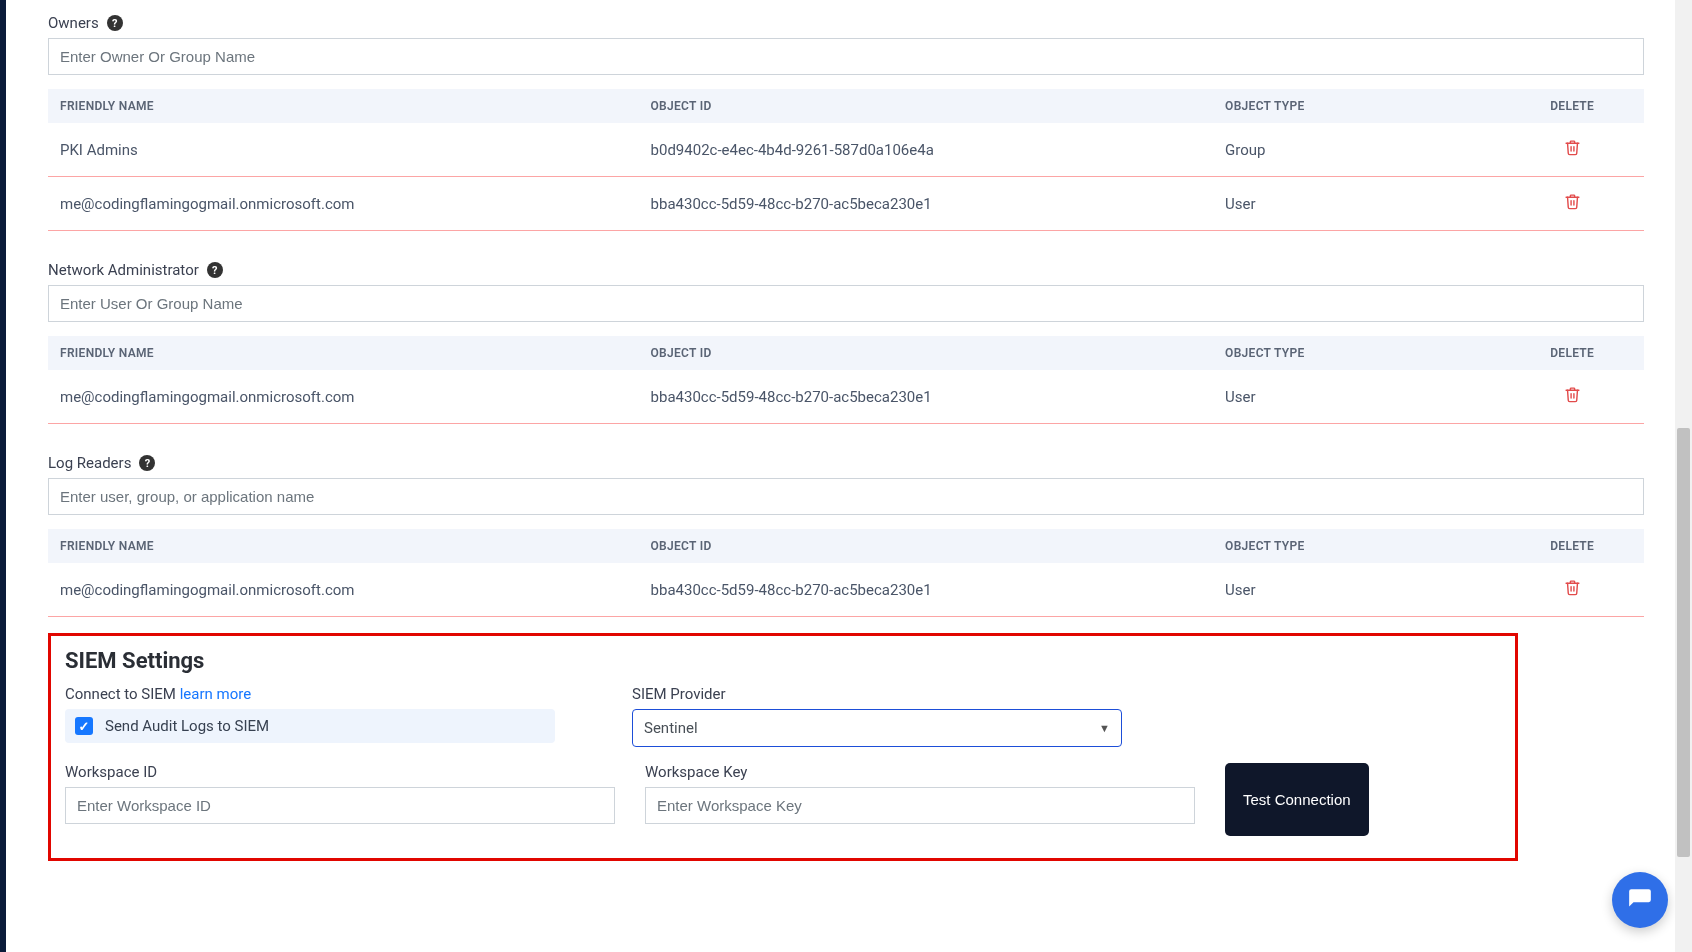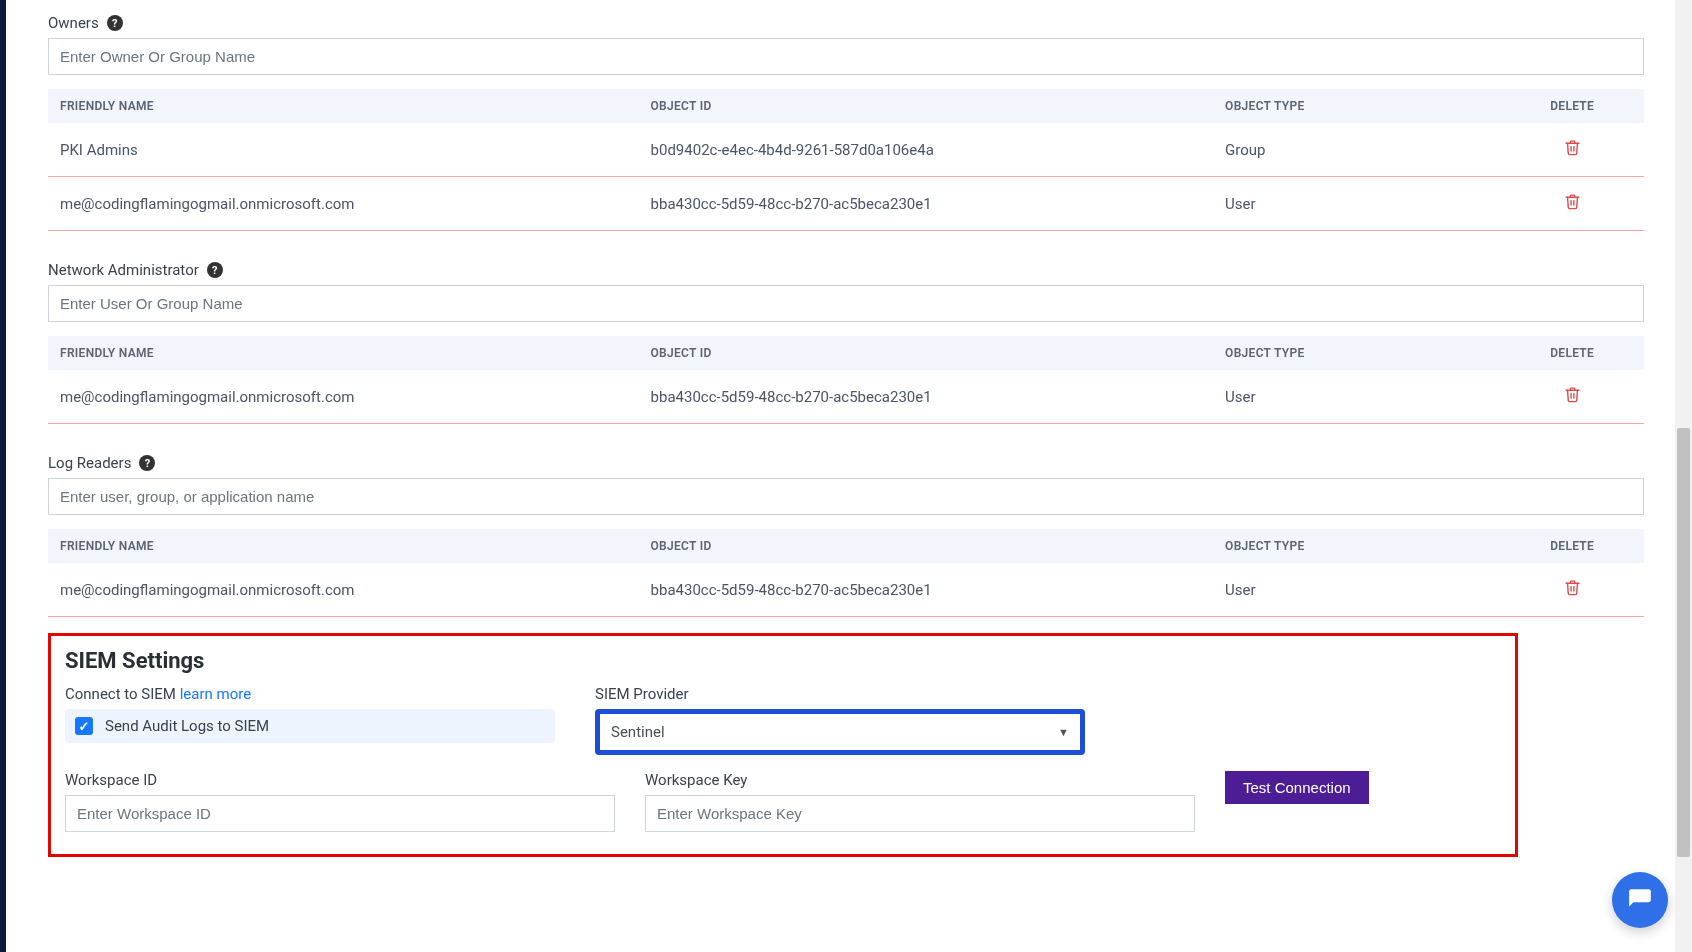--- a/index.html
+++ b/index.html
@@ -94,21 +94,21 @@
       font-weight: 700;
       color: #2a2e35;
       margin-bottom: 12px;
     }
     .siem-row {
       display: flex;
       gap: 30px;
       align-items: flex-start;
     }
     .connect-col { width: 500px; }
-    .provider-col { width: 500px; }
+    .provider-col { width: 500px; margin-left: 37px; }
     .sub-label {
       font-size: 15px;
       color: #3b4151;
       margin-bottom: 6px;
     }
     .learn-more {
       color: #1677ff;
       text-decoration: none;
       cursor: pointer;
     }
@@ -136,21 +136,21 @@
       content: "✓";
       color: #fff;
       font-size: 13px;
       font-weight: bold;
     }
     .select-wrap {
       position: relative;
     }
     .select {
       width: 490px;
-      border: 5px solid #1d4ed8;
+      border: 1px solid #1d4ed8;
       border-radius: 4px;
       padding: 9px 11px;
       font-size: 15px;
       background: #fff;
       cursor: pointer;
       display: flex;
       align-items: center;
       justify-content: space-between;
       color: #495057;
     }
@@ -158,25 +158,25 @@
 
     .ws-row {
       display: flex;
       gap: 30px;
       align-items: flex-start;
       margin-top: 16px;
     }
     .ws-col .text-input { width: 550px; }
     .ws-id-col .text-input { width: 550px; }
     .btn-primary {
-      background: #4c1d95;
+      background: #0f172a;
       color: #fff;
       border: none;
-      border-radius: 0;
-      padding: 8px 18px;
+      border-radius: 5px;
+      padding: 28px 18px;
       font-size: 15px;
       cursor: pointer;
     }
 
     .chat-fab {
       position: fixed;
       right: 24px;
       bottom: 24px;
       width: 56px;
       height: 56px;

